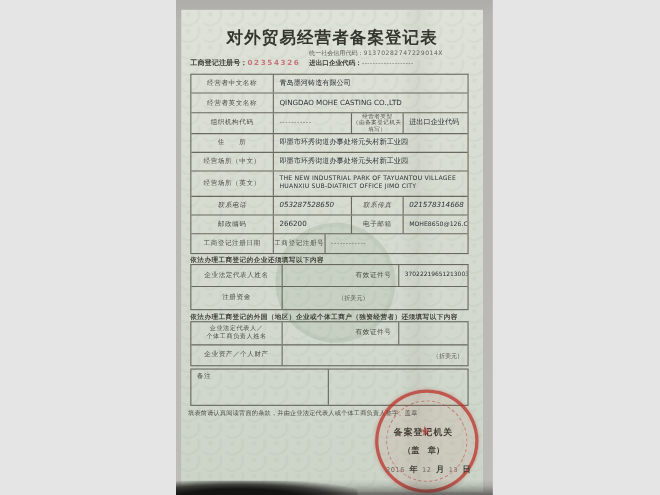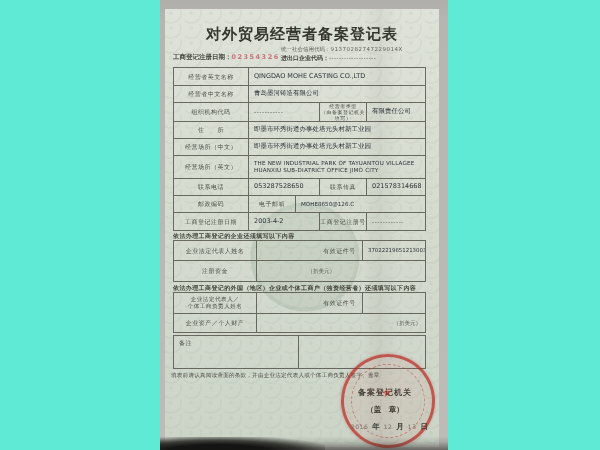--- a/index.html
+++ b/index.html
@@ -1,16 +1,16 @@
 <!DOCTYPE html>
 <html><head>
 <meta charset="utf-8">
 <style>
   html,body{margin:0;padding:0;background:#ffffff;}
-  .canvas{position:relative;width:600px;height:450px;background:#5eead4;overflow:hidden;
+  .canvas{position:relative;width:600px;height:450px;background:#e5e5e5;overflow:hidden;
           font-family:"DejaVu Sans","Liberation Sans",sans-serif;color:#3a3d35;}
   
   .photo{position:absolute;left:160px;top:0;width:288px;height:450px;
          background:linear-gradient(180deg,#aeada9 0%,#b6b5b1 4%,#bdbcb8 100%);}
   .paper{position:absolute;left:5px;top:9px;width:274px;height:438px;
          background-color:#d9ded3;
          background-image:
            radial-gradient(circle at 140px 248px, rgba(95,128,100,0.10) 0 50px, rgba(95,128,100,0.17) 51px 54px, transparent 55px),
            repeating-radial-gradient(circle at 6px 4px, rgba(108,142,112,0.07) 0 2px, transparent 2px 9px),
            linear-gradient(90deg, transparent 0 72%, rgba(120,120,110,0.09) 78%, transparent 85%),
@@ -73,64 +73,64 @@
   <div class="photo">
     <div class="paper">
 
       <div class="title">对外贸易经营者备案登记表</div>
 
       <div class="codes">
         <div><span class="lbl">统一社会信用代码：</span><span class="v">91370282747229014X</span></div>
         <div><span class="strong">进出口企业代码：</span><span class="v">-------------------</span></div>
       </div>
 
-      <div class="formno"><span>工商登记注册日期：</span><span class="red">02354326</span></div>
+      <div class="formno"><span>工商登记注册号：</span><span class="red">02354326</span></div>
 
       <div class="t" style="top:58px;">
+        <div class="tr" style="height:17px;">
+          <div class="td lab c1">经营者中文名称</div>
+          <div class="td val cv">青岛墨河铸造有限公司</div>
+        </div>
         <div class="tr" style="height:18px;">
           <div class="td lab c1">经营者英文名称</div>
           <div class="td val cv">QINGDAO MOHE CASTING CO.,LTD</div>
-        </div>
-        <div class="tr" style="height:17px;">
-          <div class="td lab c1">经营者中文名称</div>
-          <div class="td val cv">青岛墨河铸造有限公司</div>
         </div>
         <div class="tr" style="height:19px;">
           <div class="td lab c1">组织机构代码</div>
           <div class="td val dash cv">-----------</div>
           <div class="td lab c3" style="font-size:5px;">经营者类型
 （由备案登记机关填写）</div>
-          <div class="td val c4">有限责任公司</div>
+          <div class="td val c4">进出口企业代码</div>
         </div>
         <div class="tr" style="height:17px;">
           <div class="td lab c1">住　　所</div>
           <div class="td val cv">即墨市环秀街道办事处塔元头村新工业园</div>
         </div>
         <div class="tr" style="height:17px;">
           <div class="td lab c1">经营场所（中文）</div>
           <div class="td val cv">即墨市环秀街道办事处塔元头村新工业园</div>
         </div>
         <div class="tr" style="height:23px;">
           <div class="td lab c1">经营场所（英文）</div>
           <div class="td val en cv">THE NEW INDUSTRIAL PARK OF TAYUANTOU VILLAGEE HUANXIU SUB-DIATRICT OFFICE JIMO CITY</div>
         </div>
-        <div class="tr" style="height:17px;">
+        <div class="tr" style="height:17px;font-style:italic;">
           <div class="td lab c1">联系电话</div>
           <div class="td val cv">053287528650</div>
           <div class="td lab c3">联系传真</div>
           <div class="td val c4">021578314668</div>
         </div>
         <div class="tr" style="height:17px;">
           <div class="td lab c1">邮政编码</div>
+          <div class="td val cv">266200</div>
           <div class="td lab c3">电子邮箱</div>
           <div class="td val c4" style="font-size:5.6px;">MOHE8650@126.COM</div>
         </div>
         <div class="tr" style="height:17px;">
           <div class="td lab c1">工商登记注册日期</div>
-          <div class="td val cv">2003-4-2</div>
           <div class="td lab c3">工商登记注册号</div>
           <div class="td val dash c4">------------</div>
         </div>
       </div>
 
       <div class="sech" style="top:223px;">依法办理工商登记的企业还须填写以下内容</div>
       <div class="t" style="top:231px;">
         <div class="tr" style="height:20px;">
           <div class="td lab b1">企业法定代表人姓名</div>
           <div class="td val bv">潘良卫</div>

